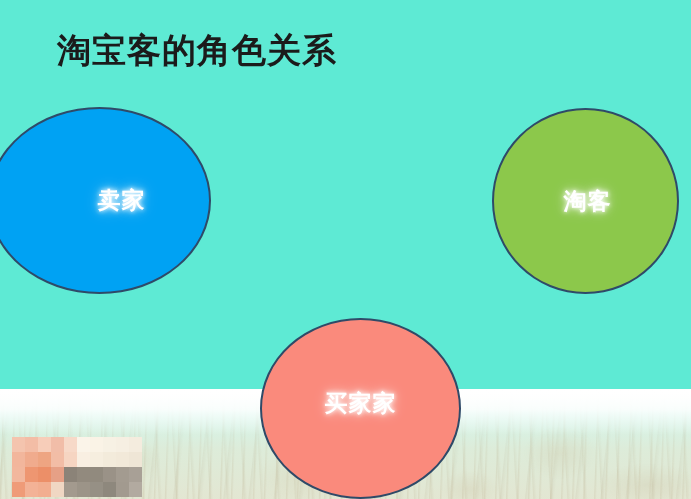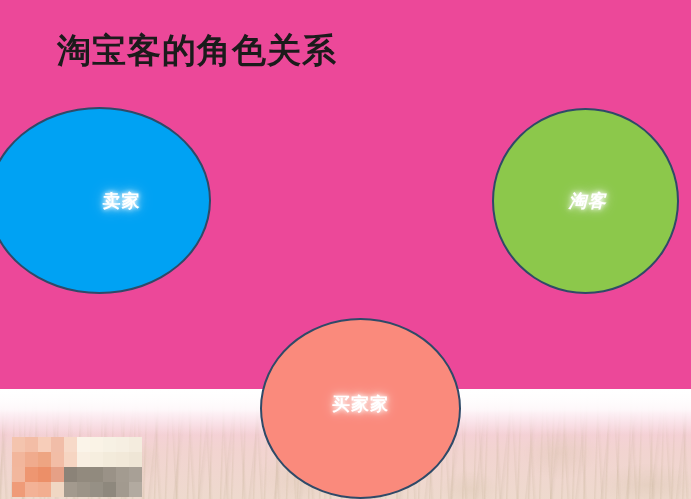--- a/index.html
+++ b/index.html
@@ -9,21 +9,21 @@
     background: #ffffff;
   }
   body {
     font-family: "DejaVu Sans", "Liberation Sans", sans-serif;
   }
 
   #slide {
     position: relative;
     width: 691px;
     height: 499px;
-    background: #ec4899;
+    background: #5eead4;
     overflow: hidden;
   }
 
   
   .field-band {
     position: absolute;
     left: 0;
     bottom: 0;
     width: 691px;
     height: 110px;
@@ -91,21 +91,21 @@
     border-radius: 50%;
     border: 2px solid #2f4a68;
     box-sizing: border-box;
     display: flex;
     align-items: center;
     justify-content: center;
   }
   .node-label {
     color: #ffffff;
     font-weight: bold;
-    font-size: 18px;
+    font-size: 23px;
     letter-spacing: 1px;
     line-height: 1;
     text-shadow:
        0 0 4px rgba(255,255,255,0.95),
        0 0 9px rgba(255,255,255,0.70),
        0 0 15px rgba(255,255,255,0.45);
     white-space: nowrap;
     user-select: none;
   }
 
@@ -174,21 +174,21 @@
     <div class="field-fade-top"></div>
   </div>
 
   <h1 id="slide-title">淘宝客的角色关系</h1>
 
   <div id="node-seller" class="node" style="background: rgb(0, 162, 243); border-color: rgb(47, 74, 104);">
     <span class="node-label" style="color: rgb(255, 255, 255);">卖家</span>
   </div>
 
   <div id="node-taoke" class="node" style="background: rgb(140, 200, 75); border-color: rgb(47, 74, 104);">
-    <span class="node-label" style="color: rgb(255, 255, 255); font-style: italic;">淘客</span>
+    <span class="node-label" style="color: rgb(255, 255, 255);">淘客</span>
   </div>
 
   <div id="node-buyer" class="node" style="background: rgb(250, 138, 124); border-color: rgb(47, 74, 104);">
     <span class="node-label" style="color: rgb(255, 255, 255);">买家家</span>
   </div>
 
   <div id="mosaic-watermark">
       <i style="background: rgb(244, 196, 174);"></i>
       <i style="background: rgb(243, 189, 166);"></i>
       <i style="background: rgb(247, 205, 185);"></i>

